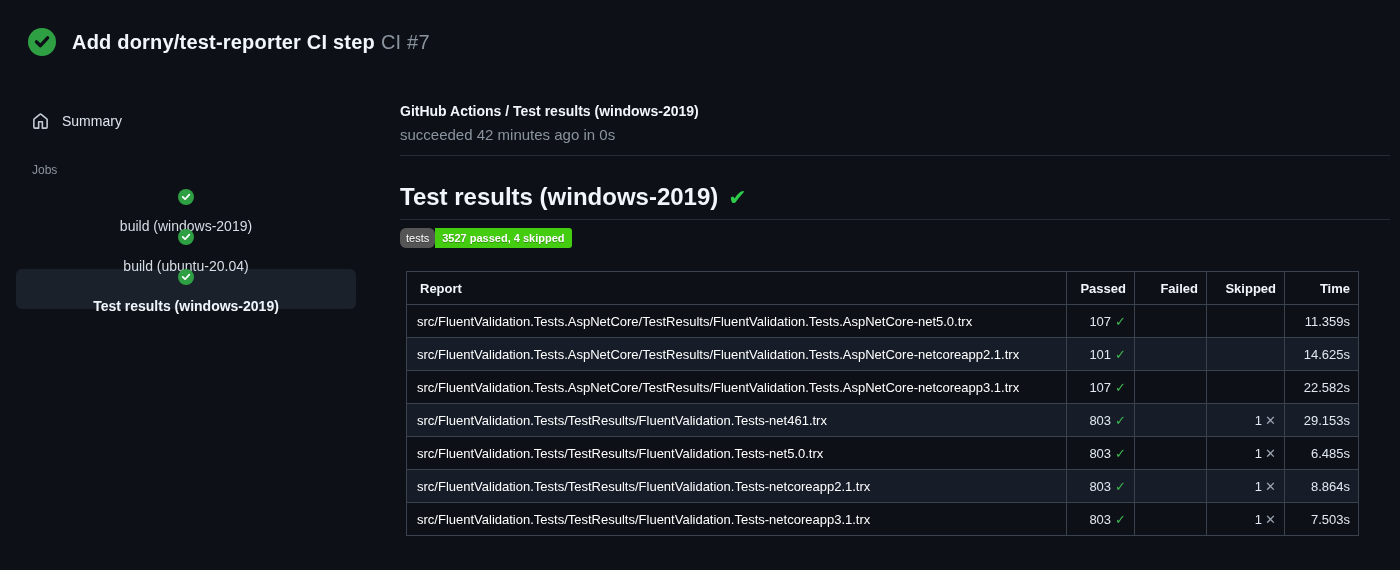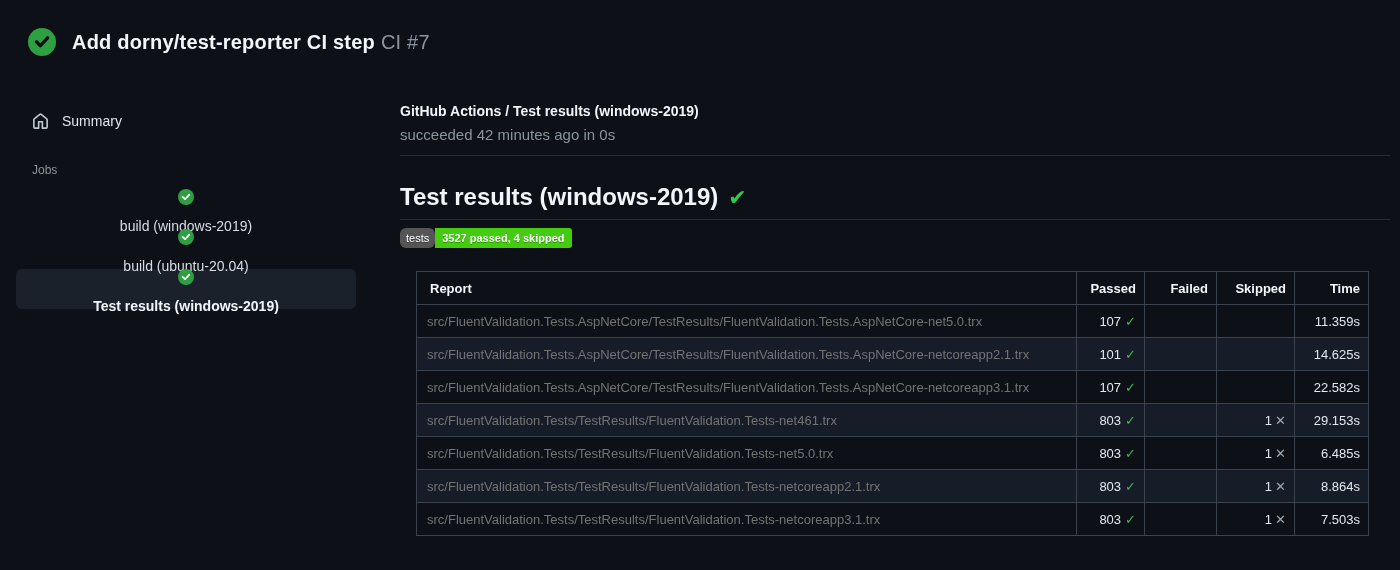--- a/index.html
+++ b/index.html
@@ -75,35 +75,35 @@
     position:absolute; left:0; top:228px;
     display:inline-flex; border-radius:3px; overflow:hidden;
     font-size:11px; color:#fff; line-height:20px; height:20px;
     text-shadow:0 1px 0 rgba(0,0,0,.3);
   }
   .badge-label{ padding:0 6px; background:#555555; }
   .badge-message{ padding:0 7px; background:#44cc11; font-weight:bold; }
 
   
   .results-table{
-    position:absolute; left:16px; top:271px; width:952px;
+    position:absolute; left:6px; top:271px; width:952px;
     border-collapse:collapse; table-layout:fixed;
     font-size:13px;
   }
   .results-table th, .results-table td{
     border:1px solid #3a424e; height:33px; padding:0 10px;
     white-space:nowrap; overflow:hidden;
   }
   .results-table th{
     font-weight:bold; color:#f0f6fc; font-size:13px;
   }
   .results-table th.col-report{ text-align:left; padding-left:13px; }
   .results-table th.num, .results-table td.num{ text-align:right; padding-right:8px; }
   .results-table tbody tr:nth-child(even){ background:#171d28; }
-  td.report a{ color:#737373; text-decoration:none; font-size:13px; }
+  td.report a{ color:#ffffff; text-decoration:none; font-size:13px; }
   td.time{ color:#e2e8ef; }
   .pass-num, .skip-num{ color:#e2e8ef; }
   .check-glyph{ color:#3fb950; font-weight:bold; margin-left:4px; }
   .cross-glyph{ color:#9ea7b3; margin-left:3px; }
 </style>
 </head>
 <body>
 
 <header class="run-header">
   <span class="big-check">

